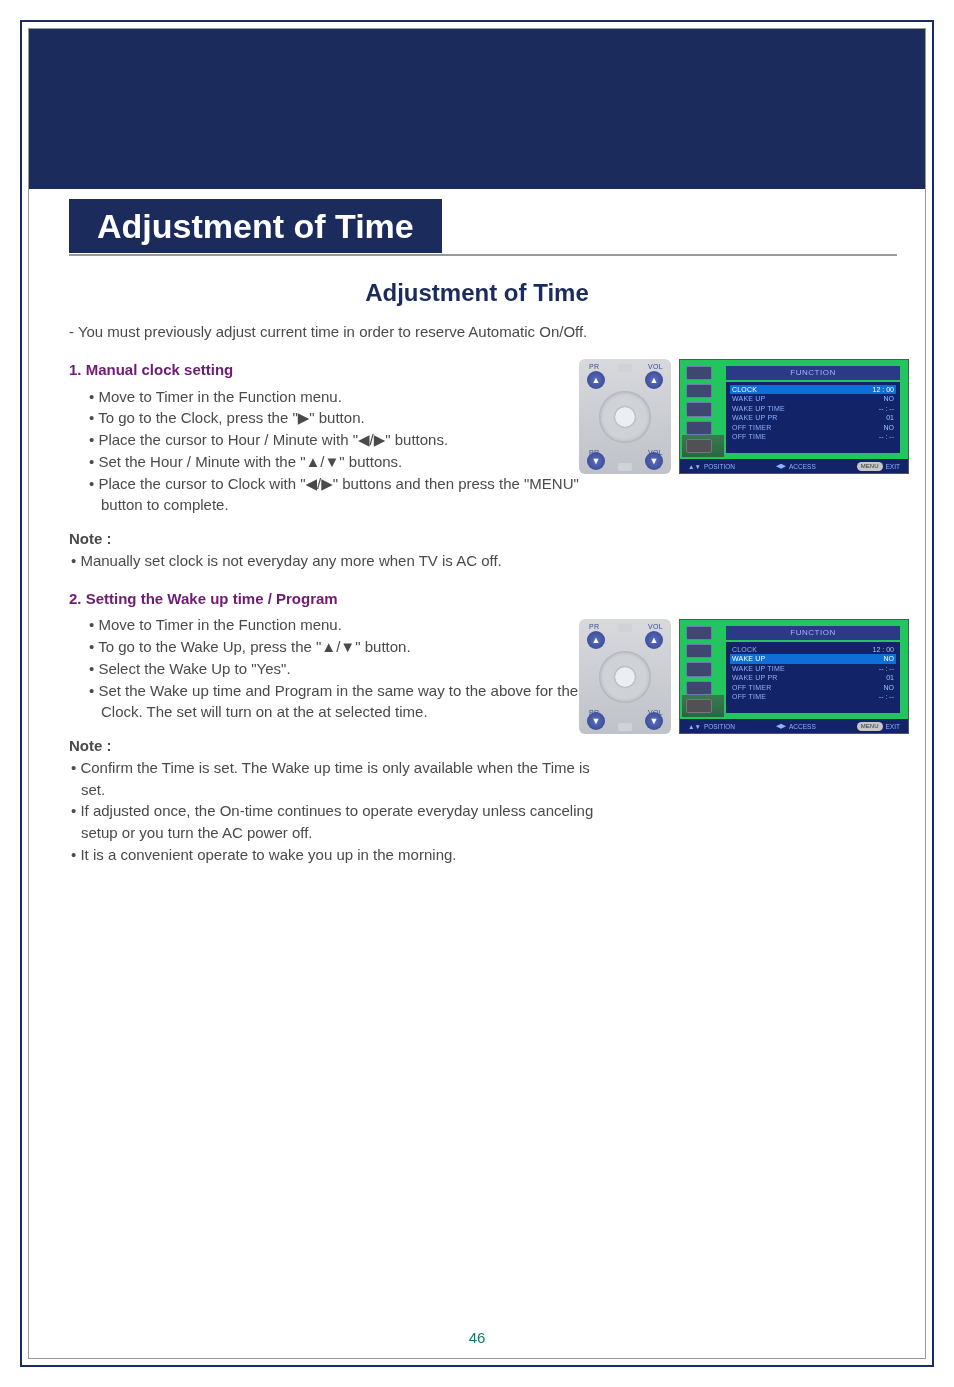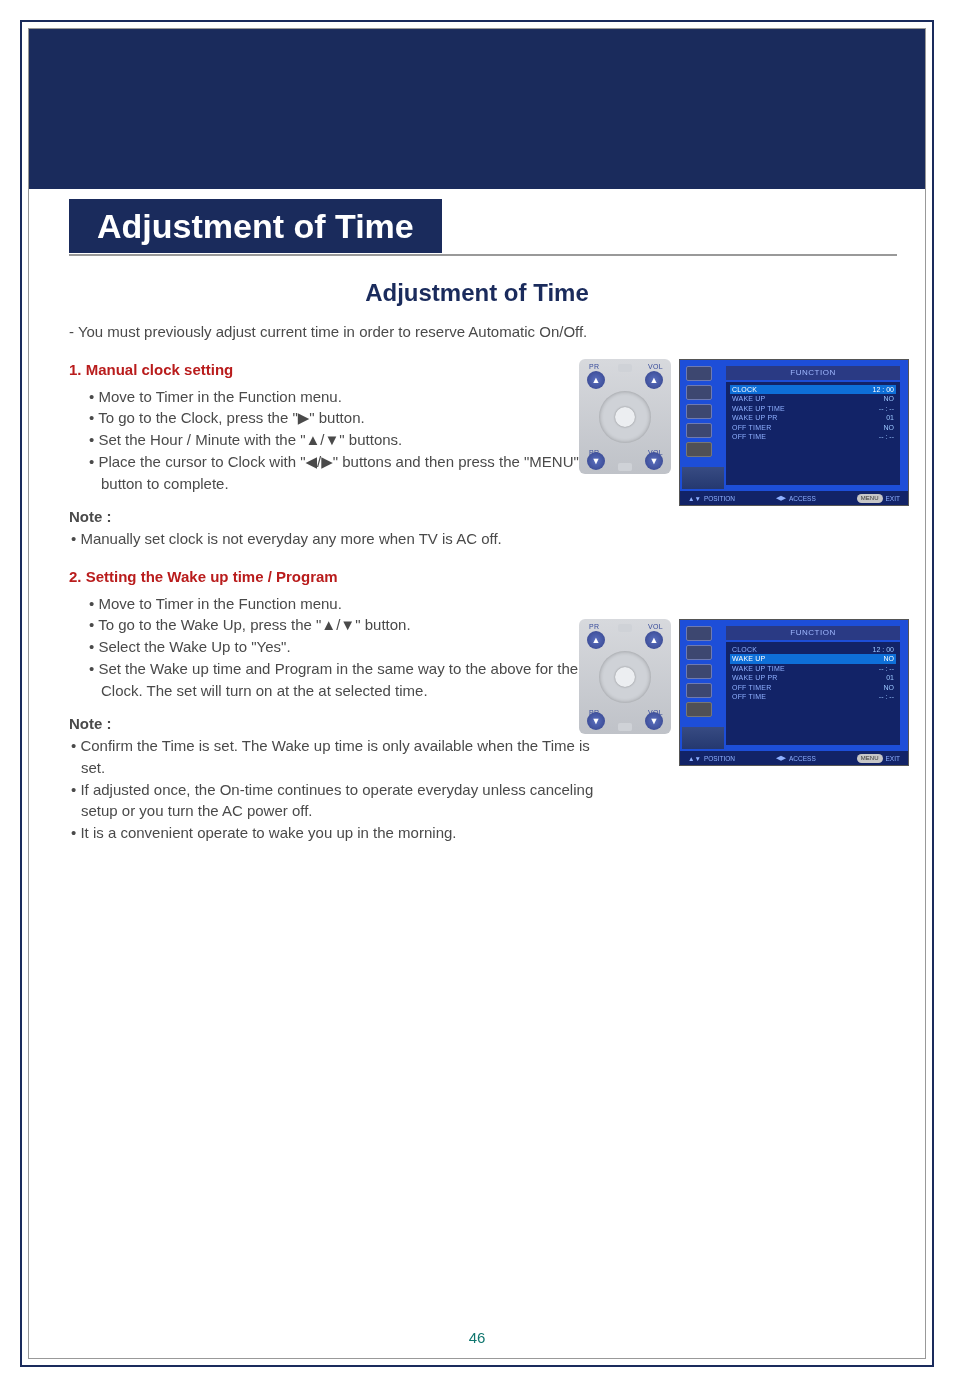--- a/index.html
+++ b/index.html
@@ -41,21 +41,21 @@
   .content {
     position:absolute;
     top:292px;
     left:40px;
     right:28px;
     font-size:15px;
     color:#4a4a4a;
     line-height:1.45;
   }
   .lede { margin-bottom:16px; }
-  .sec-h { font-weight:700; color:#b91c1c; margin-bottom:5px; }
+  .sec-h { font-weight:700; color:#701a75; margin-bottom:5px; }
   .bul { padding-left:20px; }
   .bul p { text-indent:-12px; padding-left:12px; }
   .note-h { font-weight:700; margin-top:12px; }
   .note-b p { text-indent:-10px; padding-left:12px; }
 
   .left-col { width:530px; }
 
   
   .fig-group { position:absolute; left:550px; width:330px; display:flex; gap:8px; }
   .fig1 { top:330px; }
@@ -93,23 +93,23 @@
   .remote .b-tr{ top:12px; right:8px; }
   .remote .b-bl{ bottom:4px; left:8px; }
   .remote .b-br{ bottom:4px; right:8px; }
   .remote .book{ position:absolute; width:14px; height:8px; background:#cfd2d7; border-radius:2px;}
   .remote .bk-t{ top:5px; left:50%; transform:translateX(-50%);}
   .remote .bk-b{ bottom:3px; left:50%; transform:translateX(-50%);}
 
   .osd {
     flex:1;
     position:relative;
-    background:#1d4ed8;
+    background:#22c55e;
     border:1px solid #555;
-    height:147px;
+    height:115px;
     overflow:hidden;
   }
   .osd .tv-head{
     position:absolute; left:46px; right:8px; top:6px;
     height:14px; background:#2a3a84;
     color:#9fb7ff; font-size:8px; text-align:center; line-height:14px;
     letter-spacing:0.5px;
   }
   .osd .sidebar{
     position:absolute; left:6px; top:6px; width:36px; bottom:20px;
@@ -167,20 +167,21 @@
     <div class="subhead">Adjustment of Time</div>
 
     <div class="content">
       <p class="lede">- You must previously adjust current time in order to reserve Automatic On/Off.</p>
 
       <div class="left-col">
         <p class="sec-h">1. Manual clock setting</p>
         <div class="bul">
           <p>• Move to Timer in the Function menu.</p>
           <p>• To go to the Clock, press the "▶" button.</p>
+          <p>• Place the cursor to Hour / Minute with "◀/▶" buttons.</p>
           <p>• Set the Hour / Minute with the "▲/▼" buttons.</p>
           <p>• Place the cursor to Clock with "◀/▶" buttons and then press the "MENU" button to complete.</p>
         </div>
         <p class="note-h">Note :</p>
         <div class="note-b">
           <p>• Manually set clock is not everyday any more when TV is AC off.</p>
         </div>
 
         <p class="sec-h" style="margin-top:16px">2. Setting the Wake up time / Program</p>
         <div class="bul">

